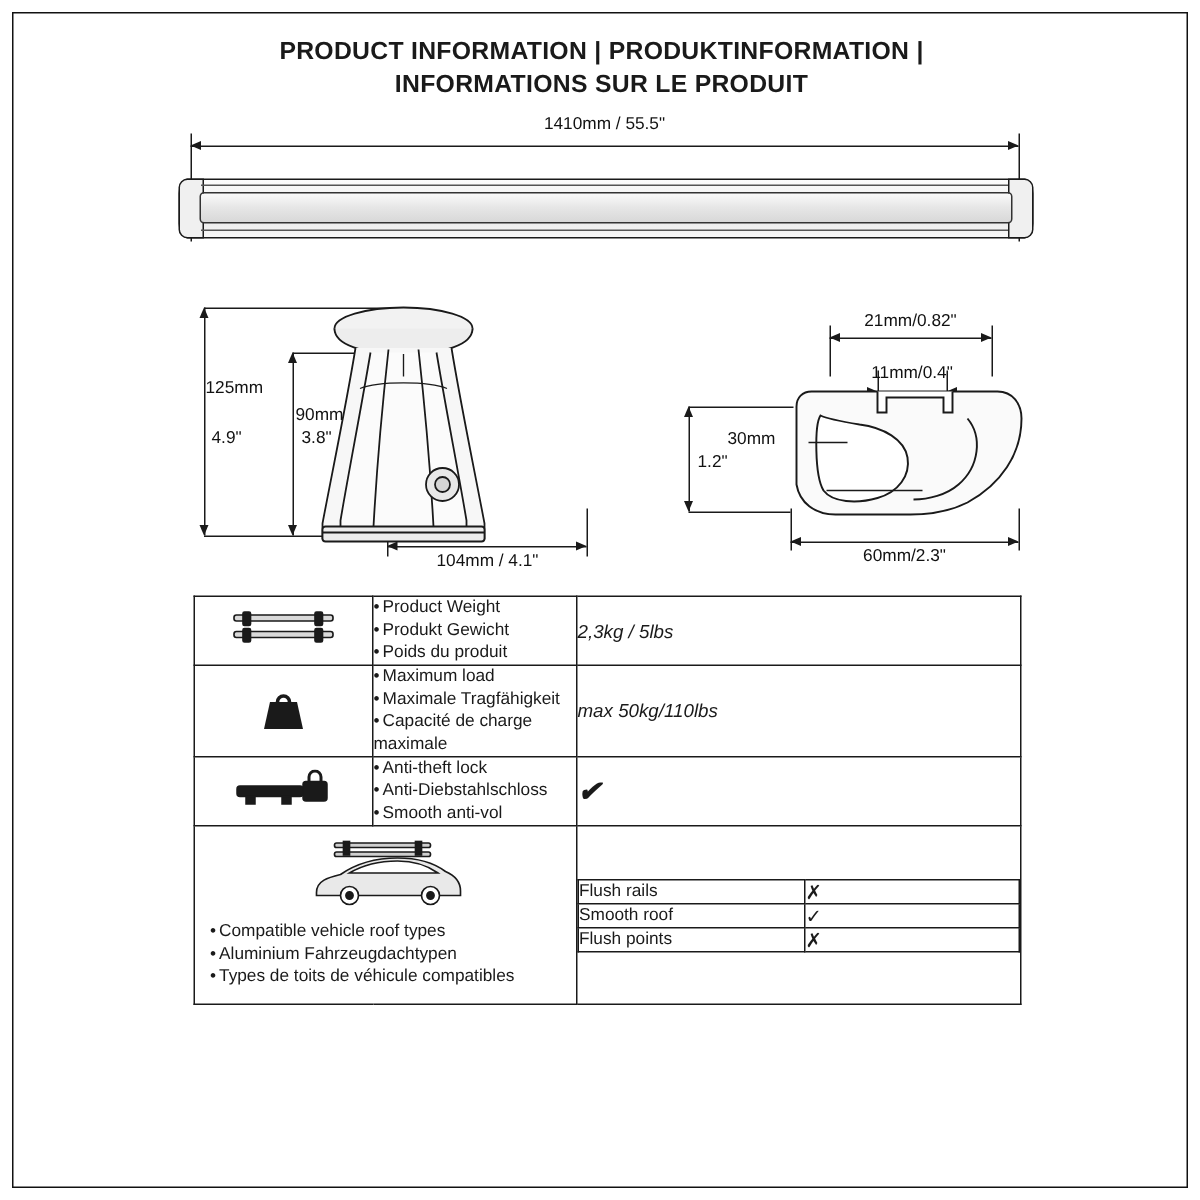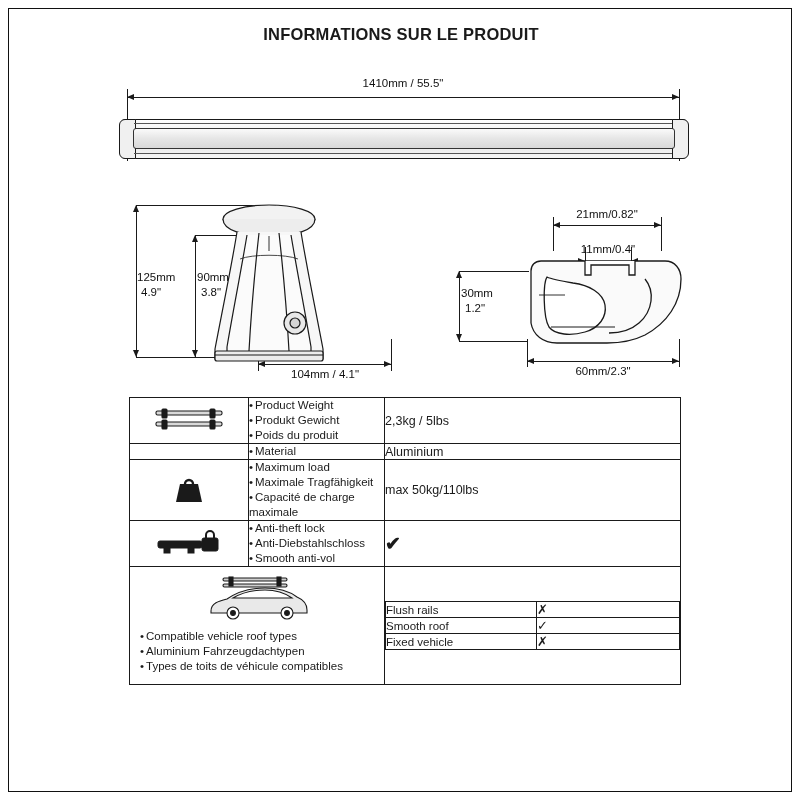--- a/index.html
+++ b/index.html
@@ -69,21 +69,21 @@
 
   
   .table{
     position:absolute;left:120px;top:388px;width:552px;
     border:1px solid #1a1a1a;border-collapse:collapse;
     font-size:11.5px;
   }
   .table td{border:1px solid #1a1a1a;vertical-align:middle;padding:0;}
   .cell-ico{width:118px;text-align:center;padding:6px 2px;}
   .cell-txt{width:135px;padding:5px 6px 5px 8px;line-height:15px;}
-  .cell-val{padding:6px 10px;font-size:12.5px;}
+  .cell-val{padding:6px 10px;font-size:12.5px;font-style:italic;}
   .cell-val.bigcheck{font-size:19px;font-weight:bold;}
   .bullet:before{content:"\2022";margin-right:2px;}
   .rooftype-name{padding:9px 10px;font-size:11.5px;width:150px;}
   .rooftype-mark{padding:9px 10px;font-size:13px;}
 
   
   .ico-rails{position:relative;display:inline-block;width:74px;height:26px;}
   .ico-weight{position:relative;display:inline-block;width:40px;height:30px;}
   .ico-lock{position:relative;display:inline-block;width:74px;height:26px;}
   .ico-car{position:relative;display:inline-block;width:110px;height:46px;}
@@ -94,20 +94,21 @@
     font-size:27px;font-weight:bold;letter-spacing:1px;color:#111;
     font-family:"DejaVu Sans", sans-serif;
   }
 </style>
 </head>
 <body>
 
 <div class="page">
 
   <div class="title">
+    <div>PRODUCT INFORMATION | PRODUKTINFORMATION |</div>
     <div>INFORMATIONS SUR LE PRODUIT</div>
   </div>
 
   <div>
 
     <div class="dimline v1" style="left:118px;top:80px;height:72px;"></div>
     <div class="dimline v1" style="left:670px;top:80px;height:72px;"></div>
 
     <div class="dimline h1" style="left:118px;top:88px;width:552px;"></div>
     <div class="arrL" style="left:118px;top:84.5px;"></div>
@@ -124,21 +125,21 @@
     <div class="bar-line" style="left:15px;top:44px;width:538px;"></div>
   </div>
 
   <div>
 
     <div class="dimline v1" style="left:127px;top:196px;height:152px;"></div>
     <div class="arrU" style="left:123.5px;top:196px;"></div>
     <div class="arrD" style="left:123.5px;top:341px;"></div>
     <div class="dimline h1" style="left:127px;top:196px;width:140px;"></div>
     <div class="dimline h1" style="left:127px;top:348px;width:160px;"></div>
-    <div class="lbl" style="left:128px;top:262px;">
+    <div class="lbl" style="left:128px;top:244px;">
       <span>125mm</span>
     </div>
     <div class="lbl" style="left:132px;top:277px;">4.9"</div>
 
     <div class="dimline v1" style="left:186px;top:226px;height:122px;"></div>
     <div class="arrU" style="left:182.5px;top:226px;"></div>
     <div class="arrD" style="left:182.5px;top:341px;"></div>
     <div class="dimline h1" style="left:186px;top:226px;width:80px;"></div>
     <div class="lbl" style="left:188px;top:262px;">90mm</div>
     <div class="lbl" style="left:192px;top:277px;">3.8"</div>
@@ -188,21 +189,21 @@
     <div class="dimline h1" style="left:576px;top:252px;width:46px;"></div>
     <div class="arrR" style="left:569px;top:248.5px;"></div>
     <div class="arrL" style="left:622px;top:248.5px;"></div>
     <div class="lblc" style="left:539px;top:234px;width:120px;">11mm/0.4"</div>
 
     <div class="dimline v1" style="left:450px;top:262px;height:70px;"></div>
     <div class="arrU" style="left:446.5px;top:262px;"></div>
     <div class="arrD" style="left:446.5px;top:325px;"></div>
     <div class="dimline h1" style="left:450px;top:262px;width:70px;"></div>
     <div class="dimline h1" style="left:450px;top:332px;width:68px;"></div>
-    <div class="lbl" style="left:452px;top:278px;">30mm</div>
+    <div class="lbl" style="left:476px;top:278px;">30mm</div>
     <div class="lbl" style="left:456px;top:293px;">1.2"</div>
 
     <div class="dimline v1" style="left:518px;top:330px;height:28px;"></div>
     <div class="dimline v1" style="left:670px;top:330px;height:28px;"></div>
     <div class="dimline h1" style="left:518px;top:352px;width:152px;"></div>
     <div class="arrL" style="left:518px;top:348.5px;"></div>
     <div class="arrR" style="left:663px;top:348.5px;"></div>
     <div class="lblc" style="left:518px;top:356px;width:152px;">60mm/2.3"</div>
 
     <svg id="crosssec" viewBox="0 0 275 185">
@@ -254,27 +255,20 @@
           </span>
         </td>
         <td class="cell-txt">
           <div class="bullet">Product Weight</div>
           <div class="bullet">Produkt Gewicht</div>
           <div class="bullet">Poids du produit</div>
         </td>
         <td class="cell-val">2,3kg / 5lbs</td>
       </tr>
 
-      <tr>
-        <td class="cell-ico"></td>
-        <td class="cell-txt">
-          <div class="bullet">Material</div>
-        </td>
-        <td class="cell-val">Aluminium</td>
-      </tr>
 
       <tr>
         <td class="cell-ico">
           <span class="ico-weight">
             <svg viewBox="0 0 40 32" width="40" height="32">
               <g fill="#1a1a1a">
                 <path d="M11 11 h18 l4 18 h-26 z"></path>
                 <path d="M16 11 a4 4 0 0 1 8 0" fill="none" stroke="#1a1a1a" stroke-width="2.4"></path>
               </g>
             </svg>
@@ -343,21 +337,21 @@
             <tbody>
               <tr>
                 <td class="rooftype-name" style="border-bottom:1px solid #1a1a1a;border-right:1px solid #1a1a1a;">Flush rails</td>
                 <td class="rooftype-mark" style="border-bottom:1px solid #1a1a1a;">✗</td>
               </tr>
               <tr>
                 <td class="rooftype-name" style="border-bottom:1px solid #1a1a1a;border-right:1px solid #1a1a1a;">Smooth roof</td>
                 <td class="rooftype-mark" style="border-bottom:1px solid #1a1a1a;">✓</td>
               </tr>
               <tr>
-                <td class="rooftype-name" style="border-right:1px solid #1a1a1a;">Fixed vehicle</td>
+                <td class="rooftype-name" style="border-right:1px solid #1a1a1a;">Flush points</td>
                 <td class="rooftype-mark">✗</td>
               </tr>
             </tbody>
           </table>
         </td>
       </tr>
     </tbody>
   </table>
 
 

